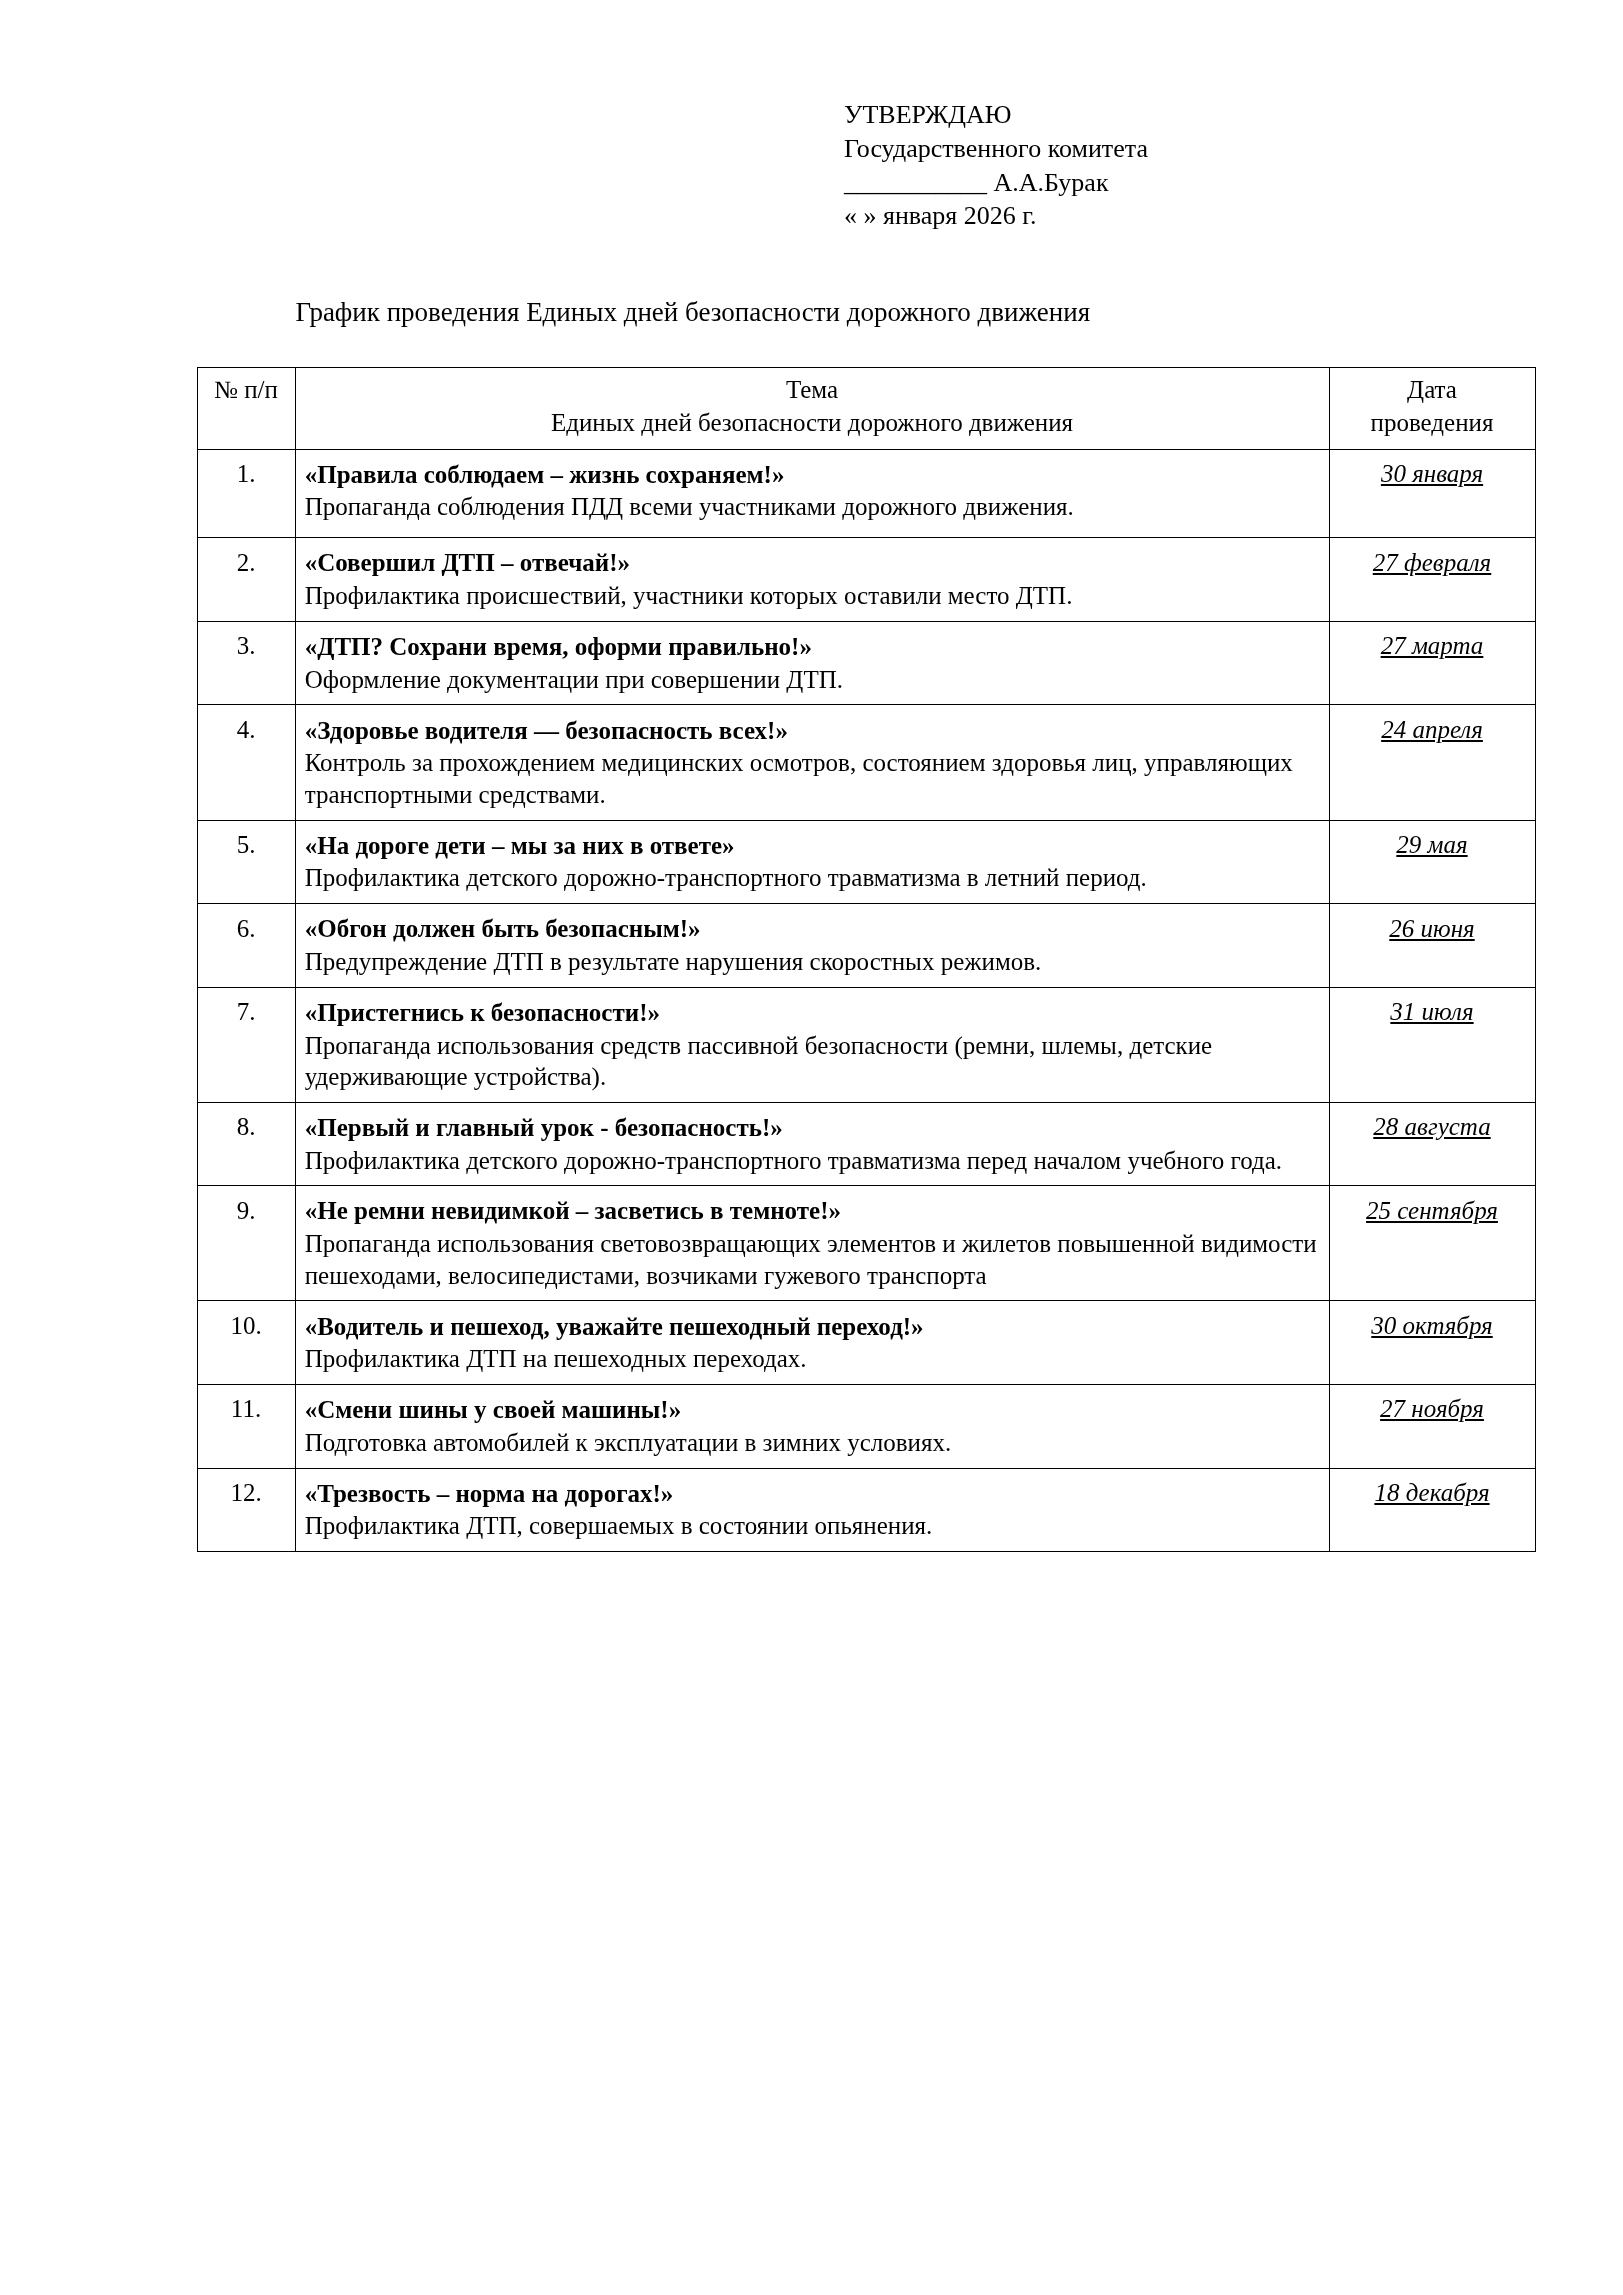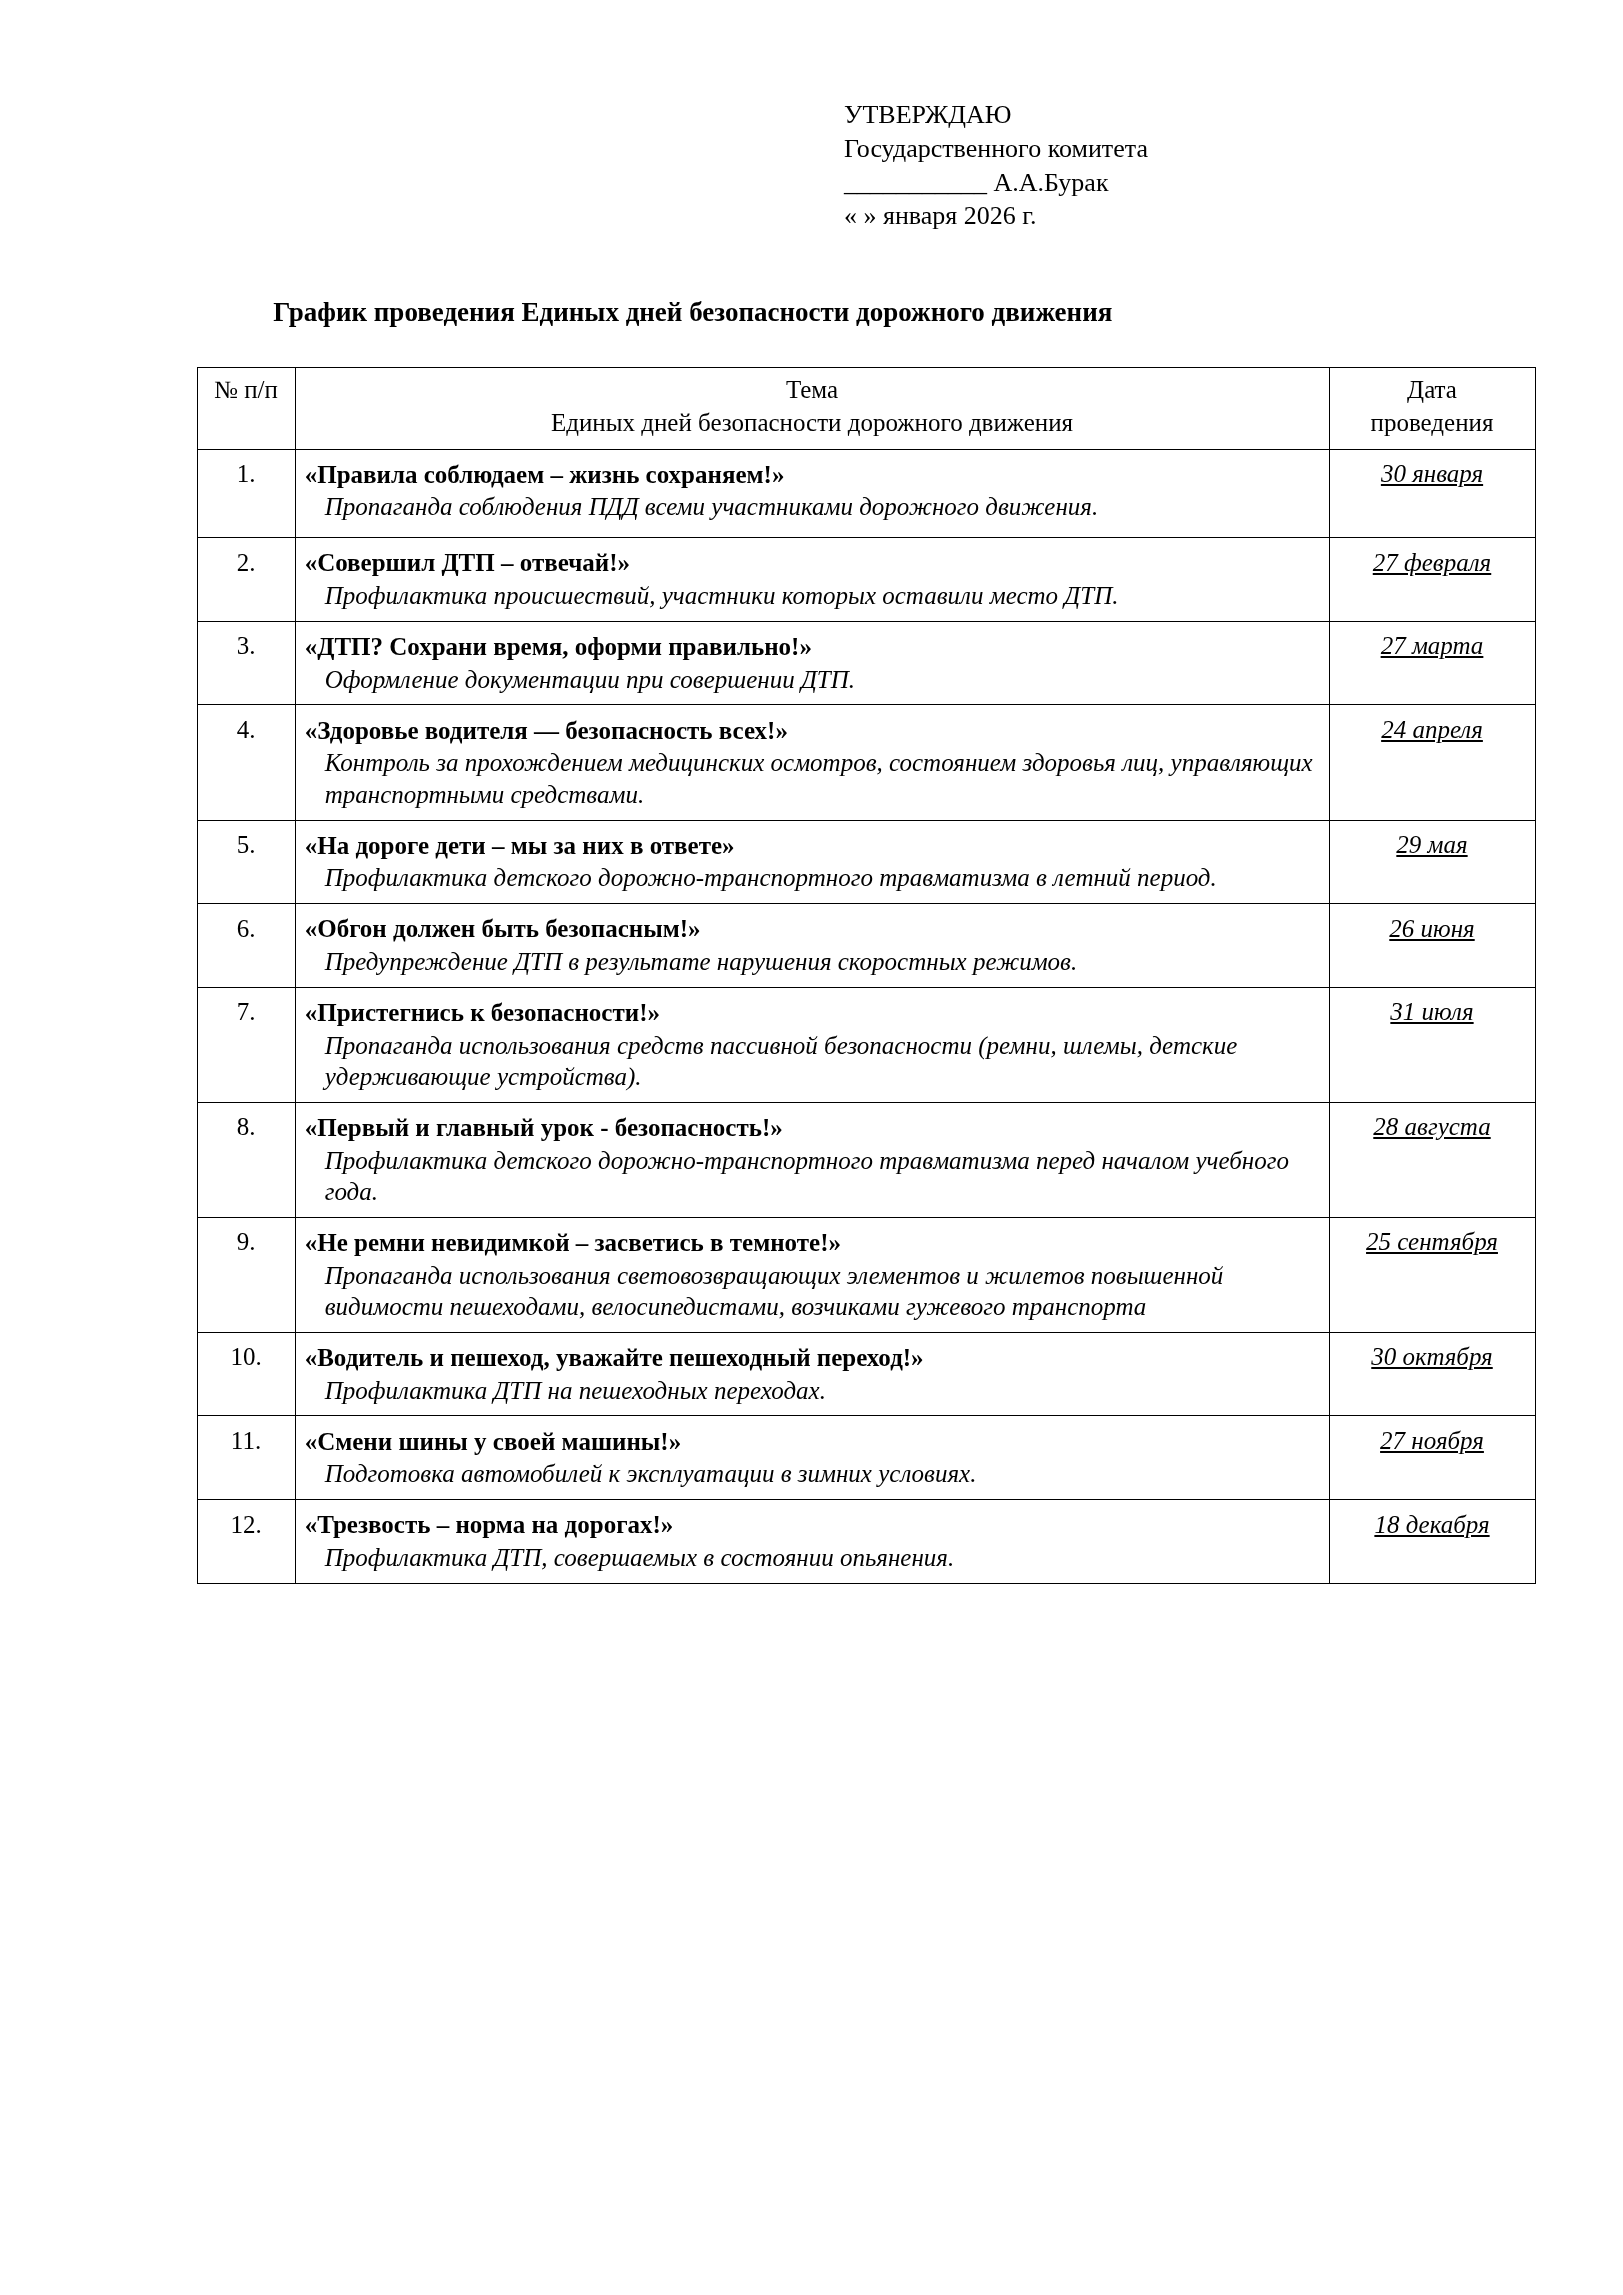--- a/index.html
+++ b/index.html
@@ -36,21 +36,21 @@
   }
 
   
   .doc-title {
     margin-top: 62px;
     text-align: center;
     font-size: 27px;
     line-height: 1.32;
     padding: 0 39px 0 19.6px;
   }
-  .doc-title div { margin: 0; font-weight: bold; }
+  .doc-title div { margin: 0; }
 
   
   table.schedule {
     margin-top: 36px;
     border-collapse: collapse;
     width: 1338px;
     margin-left: 6.5px;
     table-layout: fixed;
   }
   table.schedule td, table.schedule th {
@@ -84,25 +84,23 @@
   tbody td.theme {
     font-size: 25px;
   }
   tbody td.theme .t-title {
     font-weight: bold;
     line-height: 1.26;
     display: block;
     padding-top: 2.6px;
   }
   tbody td.theme .t-desc {
-    font-style: italic;
     line-height: 1.26;
     display: block;
     padding-top: 1.3px;
-    margin-left: 20px;
   }
   tbody td.date {
     text-align: center;
     font-style: italic;
     font-size: 25px;
     padding-top: 10.5px;
     white-space: nowrap;
     text-decoration: underline;
   }
   tbody tr.tall td { padding-bottom: 14.4px; }

